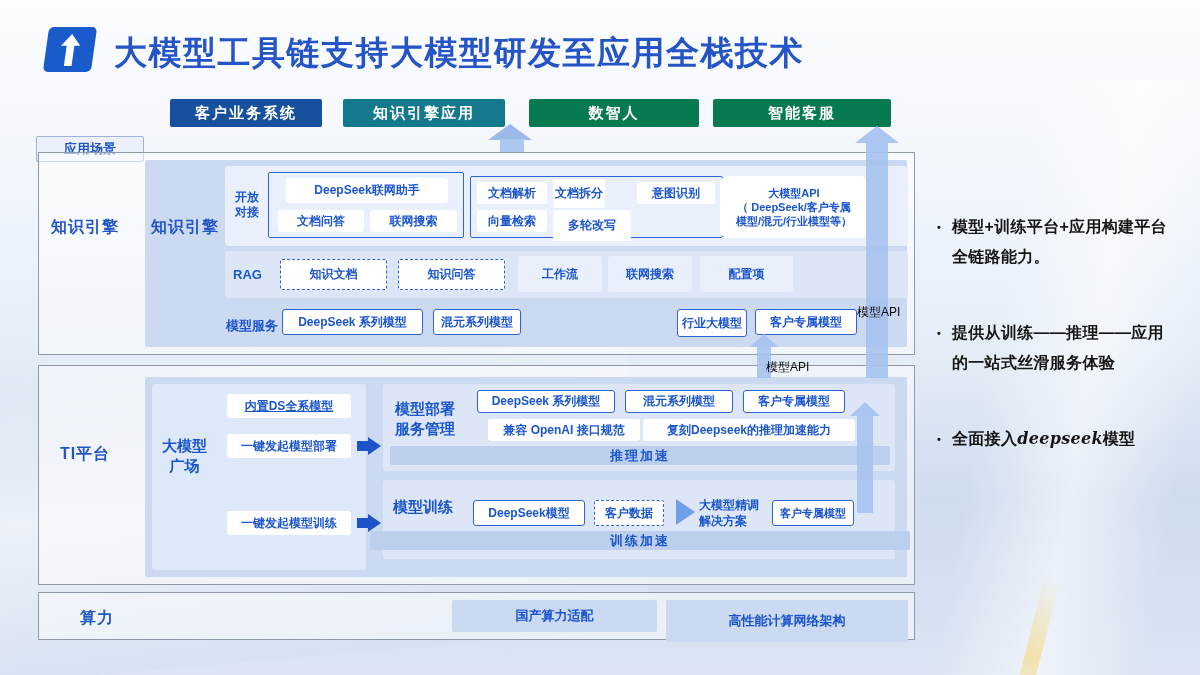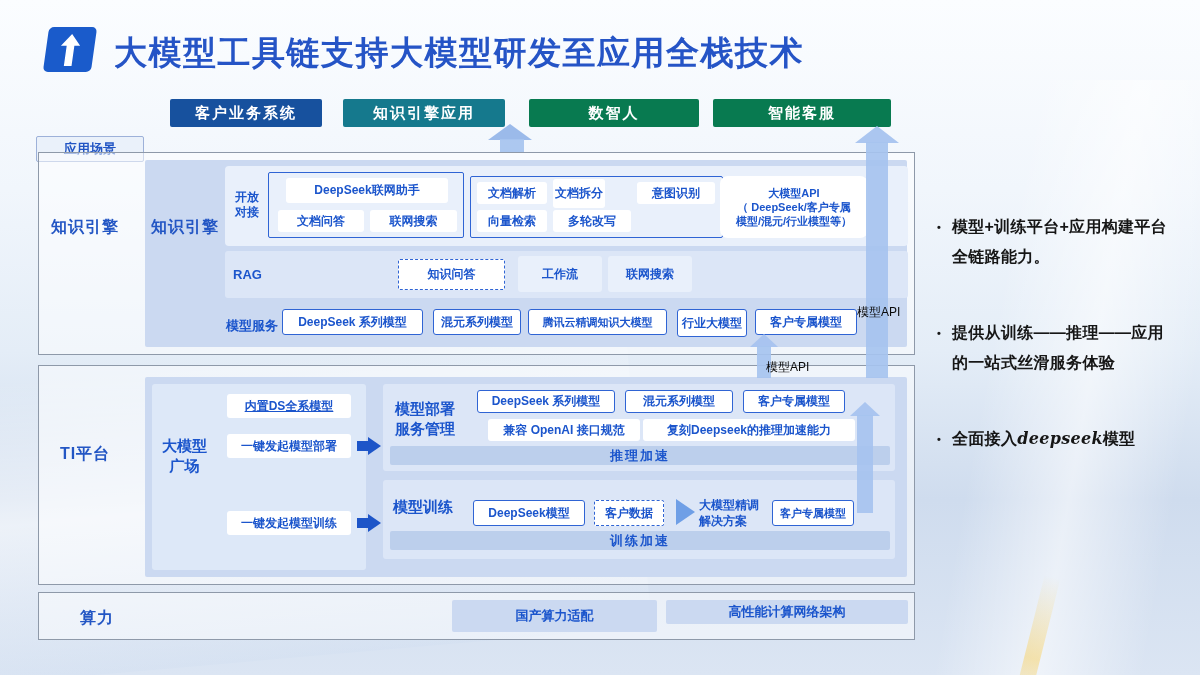--- a/index.html
+++ b/index.html
@@ -70,37 +70,38 @@
     <div class="abs c wbox" style="left:17px;top:5px;width:162px;height:25px;">DeepSeek联网助手</div>
     <div class="abs c wbox" style="left:9px;top:37px;width:86px;height:22px;">文档问答</div>
     <div class="abs c wbox" style="left:101px;top:37px;width:87px;height:22px;">联网搜索</div>
   </div>
 
   <div class="abs grp" style="left:470px;top:176px;width:253px;height:62px;">
     <div class="abs c wbox" style="left:6px;top:5px;width:70px;height:22px;">文档解析</div>
     <div class="abs c wbox" style="left:82px;top:2px;width:52px;height:29px;line-height:13px;padding:0 2px;">文档拆分</div>
     <div class="abs c wbox" style="left:166px;top:5px;width:78px;height:22px;">意图识别</div>
     <div class="abs c wbox" style="left:6px;top:33px;width:70px;height:22px;">向量检索</div>
-    <div class="abs c wbox" style="left:82px;top:33px;width:78px;height:22px;">多轮改写</div>
+    <div class="abs c wbox" style="left:82px;top:33px;width:78px;height:31px;">多轮改写</div>
   </div>
 
   <div class="abs c wbox pre" style="left:720px;top:176px;width:148px;height:62px;border-radius:8px;font-size:11px;line-height:14px;">大模型API
 （ DeepSeek/客户专属
 模型/混元/行业模型等）</div>
 
   <div class="abs ragbg" style="left:225px;top:251px;width:683px;height:47px;"></div>
   <div class="abs bluelbl" style="left:233px;top:267px;font-size:13px;">RAG</div>
+  <div class="abs c dash" style="left:280px;top:259px;width:107px;height:31px;">知识文档</div>
   <div class="abs c dash" style="left:398px;top:259px;width:107px;height:31px;">知识问答</div>
   <div class="abs c lite" style="left:518px;top:256px;width:84px;height:36px;">工作流</div>
   <div class="abs c lite" style="left:608px;top:256px;width:84px;height:36px;">联网搜索</div>
+  <div class="abs c lite" style="left:700px;top:256px;width:93px;height:36px;">配置项</div>
 
   <div class="abs bluelbl" style="left:226px;top:317px;font-size:13px;">模型服务</div>
   <div class="abs c wbox bord" style="left:282px;top:309px;width:141px;height:26px;">DeepSeek 系列模型</div>
   <div class="abs c wbox bord" style="left:433px;top:309px;width:88px;height:26px;">混元系列模型</div>
-  <div class="abs c wbox bord" style="left:528px;top:309px;width:139px;height:26px;font-size:11px;">腾讯云精调知识大模型</div>
   <div class="abs c wbox bord" style="left:677px;top:309px;width:70px;height:28px;">行业大模型</div>
   <div class="abs c wbox bord" style="left:755px;top:309px;width:102px;height:26px;">客户专属模型</div>
 
   <div class="abs sec" style="left:38px;top:365px;width:877px;height:220px;"></div>
   <div class="abs seclbl" style="left:35px;top:444px;width:100px;">TI平台</div>
   <div class="abs panel" style="left:145px;top:377px;width:762px;height:200px;"></div>
 
   <div class="abs sub" style="left:152px;top:384px;width:214px;height:186px;"></div>
   <div class="abs bluelbl pre" style="left:162px;top:436px;font-size:15px;line-height:20px;text-align:center;">大模型
 广场</div>
@@ -124,26 +125,26 @@
   <div class="abs c bar" style="left:390px;top:446px;width:500px;height:19px;">推理加速</div>
 
   <div class="abs ragbg" style="left:383px;top:480px;width:512px;height:79px;"></div>
   <div class="abs bluelbl" style="left:393px;top:498px;font-size:15px;font-family:Liberation Serif, serif;">模型训练</div>
   <div class="abs c wbox bord" style="left:473px;top:500px;width:112px;height:26px;">DeepSeek模型</div>
   <div class="abs c dash" style="left:594px;top:500px;width:70px;height:26px;">客户数据</div>
   <div class="abs tri" style="left:676px;top:499px;border-top:13px solid transparent;border-bottom:13px solid transparent;border-left:19px solid #6f9fe6;"></div>
   <div class="abs bluelbl pre" style="left:699px;top:497px;font-size:12px;line-height:16px;">大模型精调
 解决方案</div>
   <div class="abs c wbox bord" style="left:772px;top:500px;width:82px;height:26px;font-size:11px;">客户专属模型</div>
-  <div class="abs c bar" style="left:390px;top:531px;width:500px;height:19px;">训练加速</div>
+  <div class="abs c bar" style="left:370px;top:531px;width:540px;height:19px;">训练加速</div>
 
   <div class="abs sec" style="left:38px;top:592px;width:877px;height:48px;"></div>
   <div class="abs seclbl" style="left:47px;top:608px;width:100px;">算力</div>
   <div class="abs c panel bluelbl" style="left:452px;top:600px;width:205px;height:32px;font-size:13px;">国产算力适配</div>
-  <div class="abs c panel bluelbl" style="left:666px;top:600px;width:242px;height:24px;font-size:13px;">高性能计算网络架构</div>
+  <div class="abs c panel bluelbl" style="left:666px;top:600px;width:242px;height:42px;font-size:13px;">高性能计算网络架构</div>
 
   <div class="abs tri" style="left:488px;top:124px;border-left:22px solid transparent;border-right:22px solid transparent;border-bottom:16px solid rgba(150,182,233,.95);"></div>
   <div class="abs shaft" style="left:500px;top:139px;width:24px;height:13px;"></div>
 
   <div class="abs tri" style="left:855px;top:126px;border-left:22px solid transparent;border-right:22px solid transparent;border-bottom:17px solid rgba(166,195,239,.95);"></div>
   <div class="abs shaft" style="left:866px;top:142px;width:22px;height:236px;"></div>
 
   <div class="abs tri" style="left:750px;top:334px;border-left:14px solid transparent;border-right:14px solid transparent;border-bottom:13px solid rgba(166,195,239,.95);"></div>
   <div class="abs shaft" style="left:757px;top:346px;width:14px;height:32px;"></div>
 

